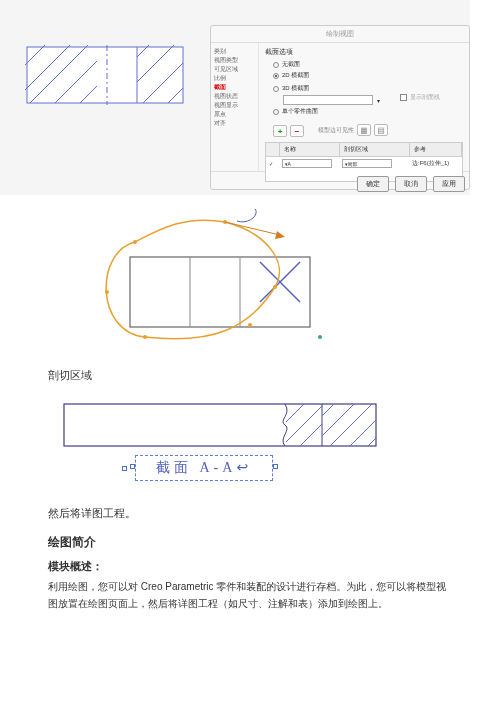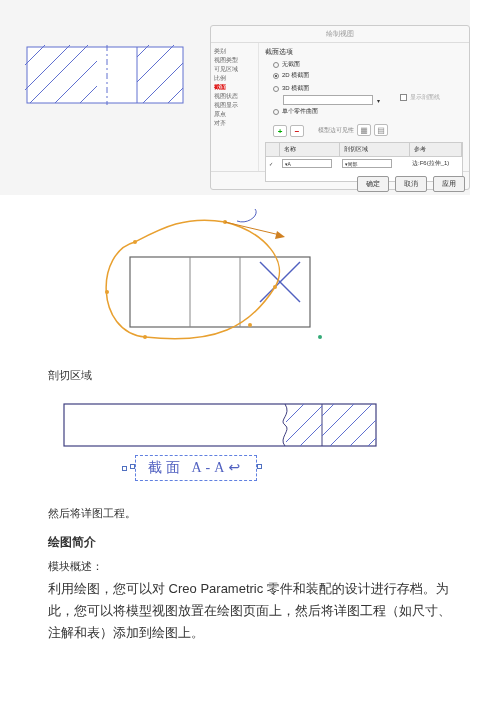--- a/index.html
+++ b/index.html
@@ -119,37 +119,37 @@
       margin: 15px 48px 5px 60px;
       height: 95px;
       position: relative;
     }
     .result-section svg { width: 100%; height: 100%; }
     .section-label-box {
       position: absolute;
       left: 75px;
       top: 55px;
       border: 1px dashed #6080e0;
-      padding: 3px 12px;
+      padding: 3px 20px;
       font-family: "Times New Roman", serif;
       font-size: 14px;
       color: #5060c0;
       letter-spacing: 4px;
     }
     .handle-sq {
       position: absolute;
       width: 5px;
       height: 5px;
       background: #fff;
       border: 1px solid #5070c0;
     }
     
     .heading-1 { font-weight: bold; margin: 12px 48px 8px; font-size: 12px; }
-    .heading-2 { font-weight: normal; margin: 8px 48px 0; font-size: 11px; }
-    .para { margin: 4px 48px; font-size: 13px; line-height: 1.7; }
+    .heading-2 { font-weight: bold; margin: 8px 48px 0; font-size: 11px; }
+    .para { margin: 4px 48px; font-size: 10px; line-height: 1.7; }
   </style>
 </head>
 <body>
 
 <div class="top-section">
   <div class="drawing-left">
     <svg viewBox="0 0 160 60">
       <rect x="2" y="2" width="156" height="56" fill="#fff" stroke="#6070d0" stroke-width="1"></rect>
       <line x1="82" y1="0" x2="82" y2="60" stroke="#6070d0" stroke-width="1" stroke-dasharray="6 3 2 3"></line>
       <line x1="112" y1="2" x2="112" y2="58" stroke="#6070d0" stroke-width="1"></line>

